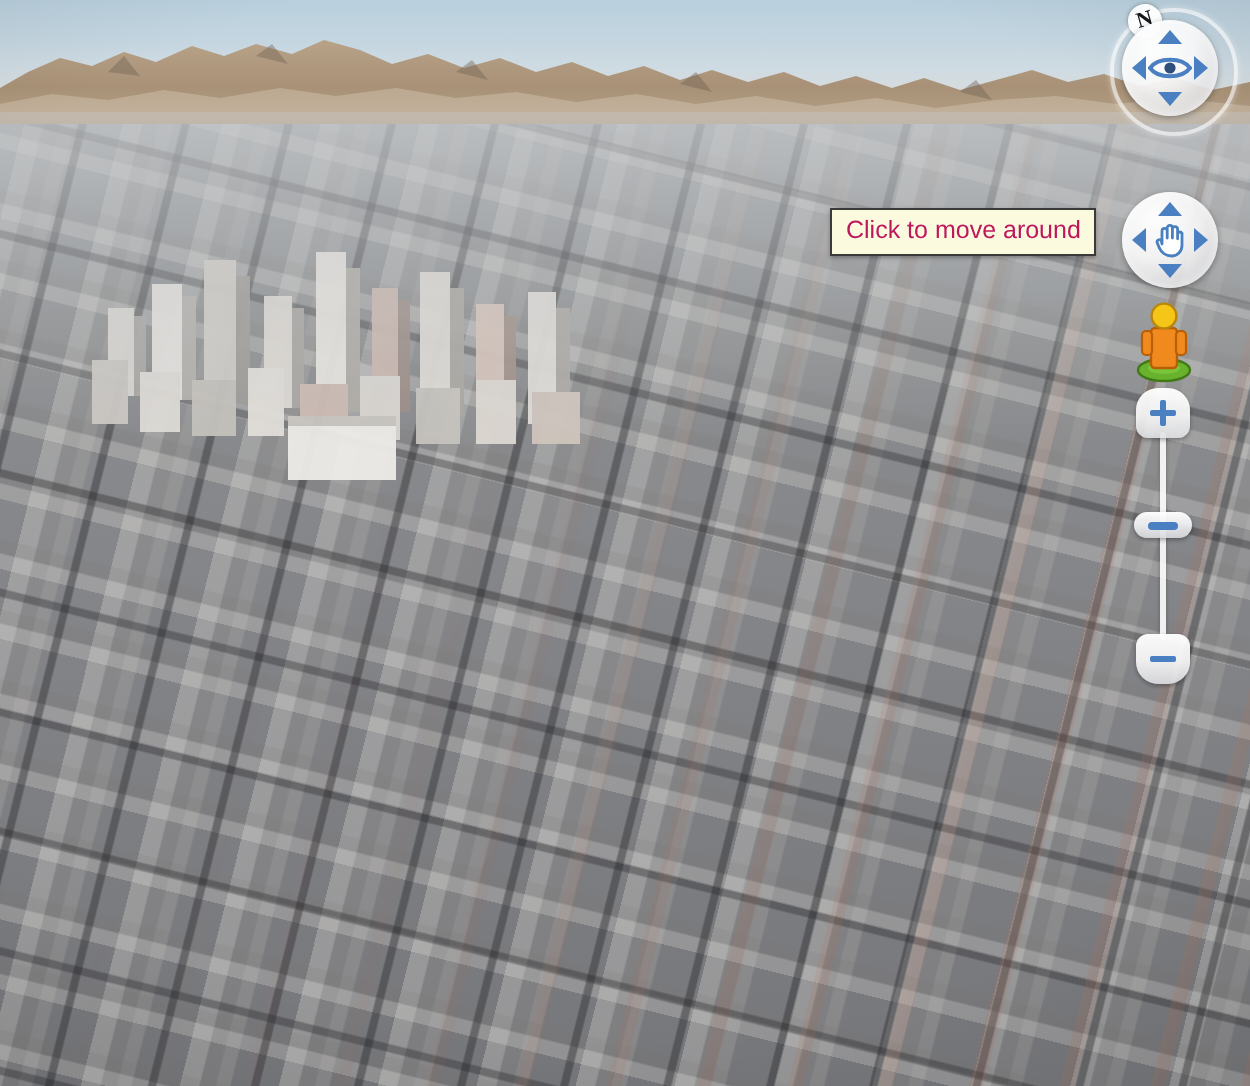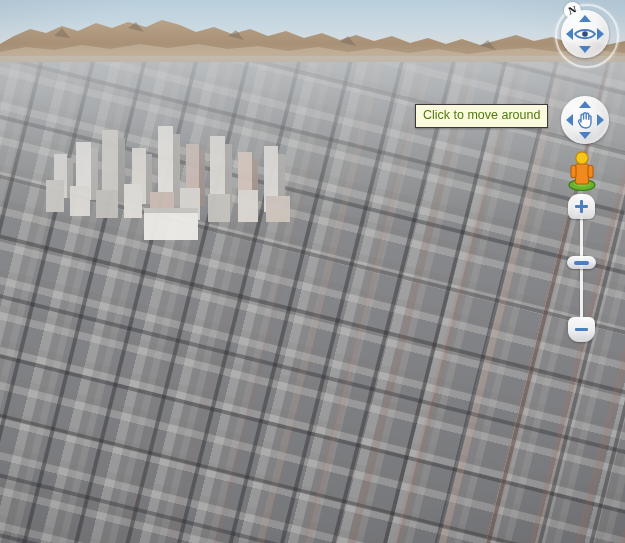--- a/index.html
+++ b/index.html
@@ -354,21 +354,21 @@
   }
 
   
   .tooltip {
     position: absolute;
     left: 415px;
     top: 104px;
     padding: 3px 7px 4px 7px;
     background: #fbf9de;
     border: 1px solid #3a3a3a;
-    color: #4d7c0f;
+    color: #be185d;
     font-size: 12.5px;
     line-height: 15px;
     white-space: nowrap;
     box-shadow: 0 1px 2px rgba(0,0,0,0.30);
   }
 </style>
 </head>
 <body>
 
 <div id="app">

